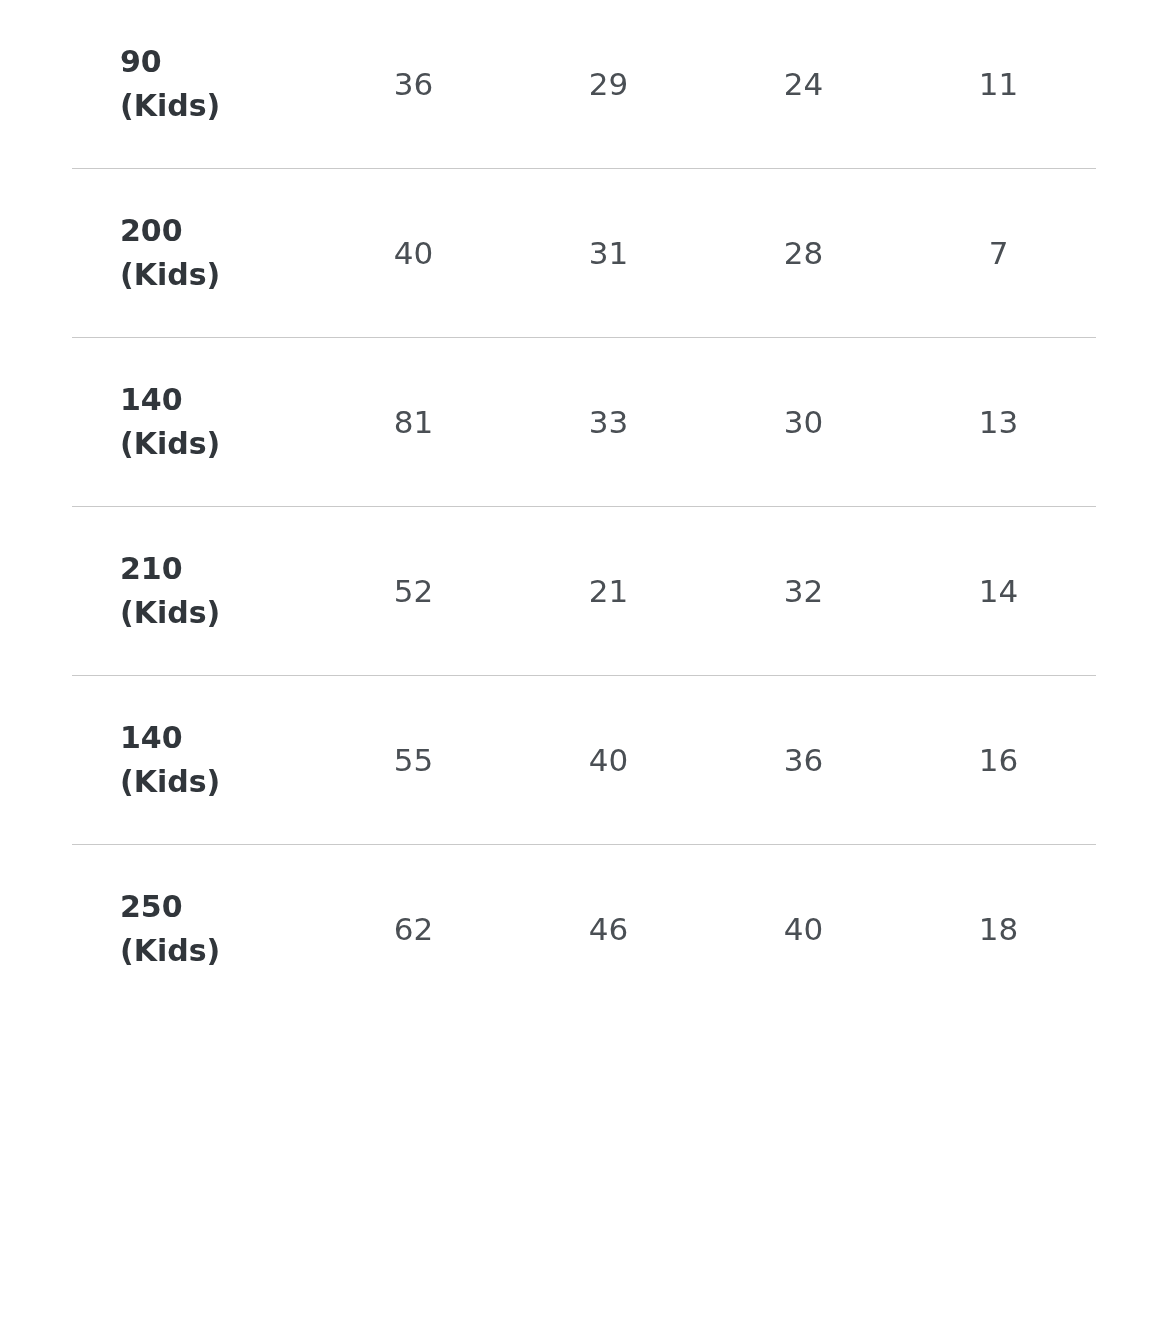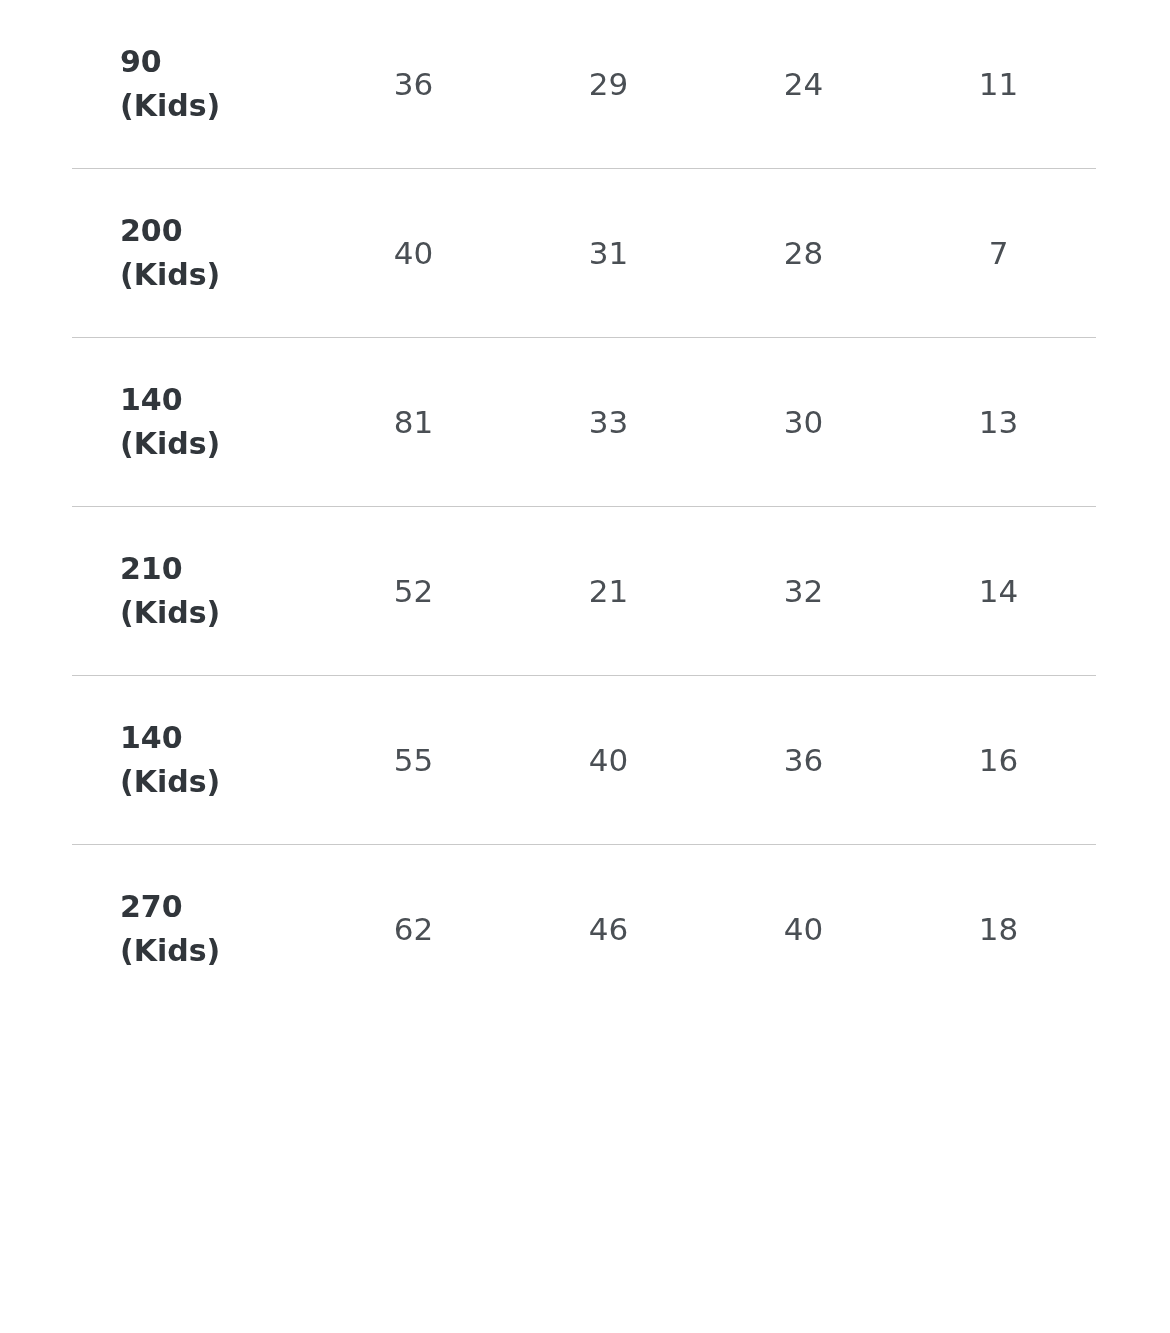--- a/index.html
+++ b/index.html
@@ -110,21 +110,21 @@
       </td>
       <td class="value-cell">55</td>
       <td class="value-cell">40</td>
       <td class="value-cell">36</td>
       <td class="value-cell">16</td>
     </tr>
 
 
     <tr>
       <td class="label-cell">
-        <span class="label-line">270</span>
+        <span class="label-line">250</span>
         <span class="label-line">(Kids)</span>
       </td>
       <td class="value-cell">62</td>
       <td class="value-cell">46</td>
       <td class="value-cell">40</td>
       <td class="value-cell">18</td>
     </tr>
 
   </tbody>
 </table>

